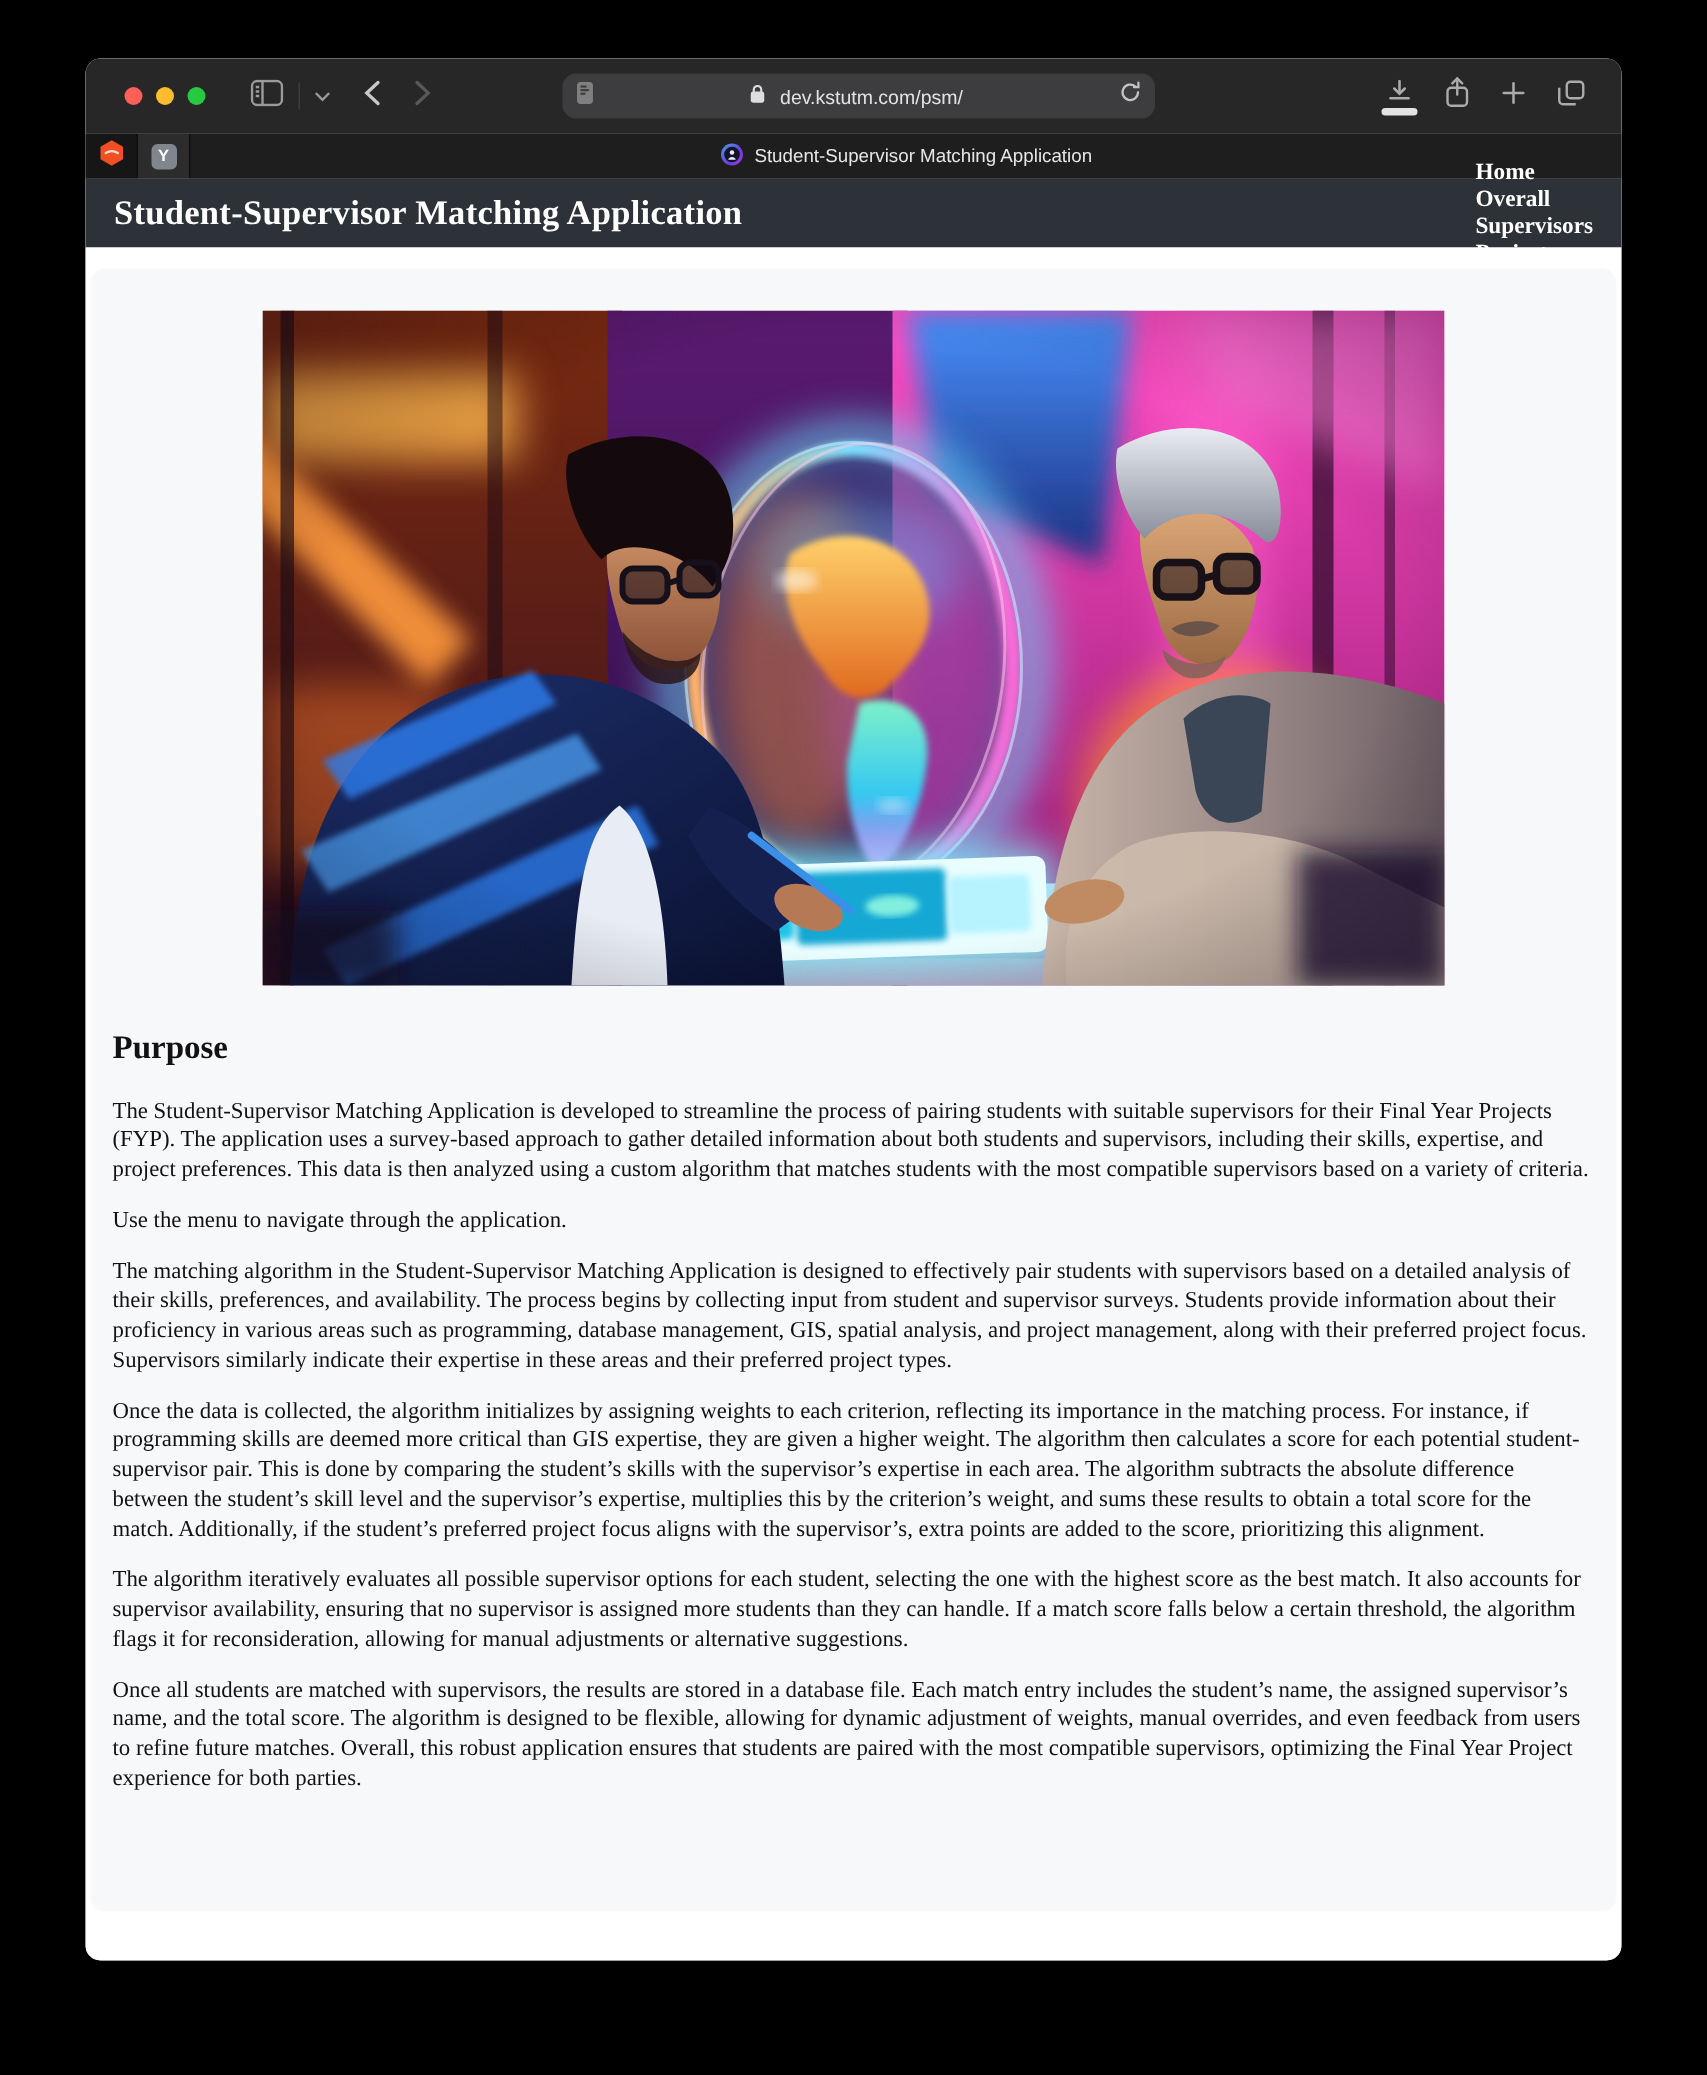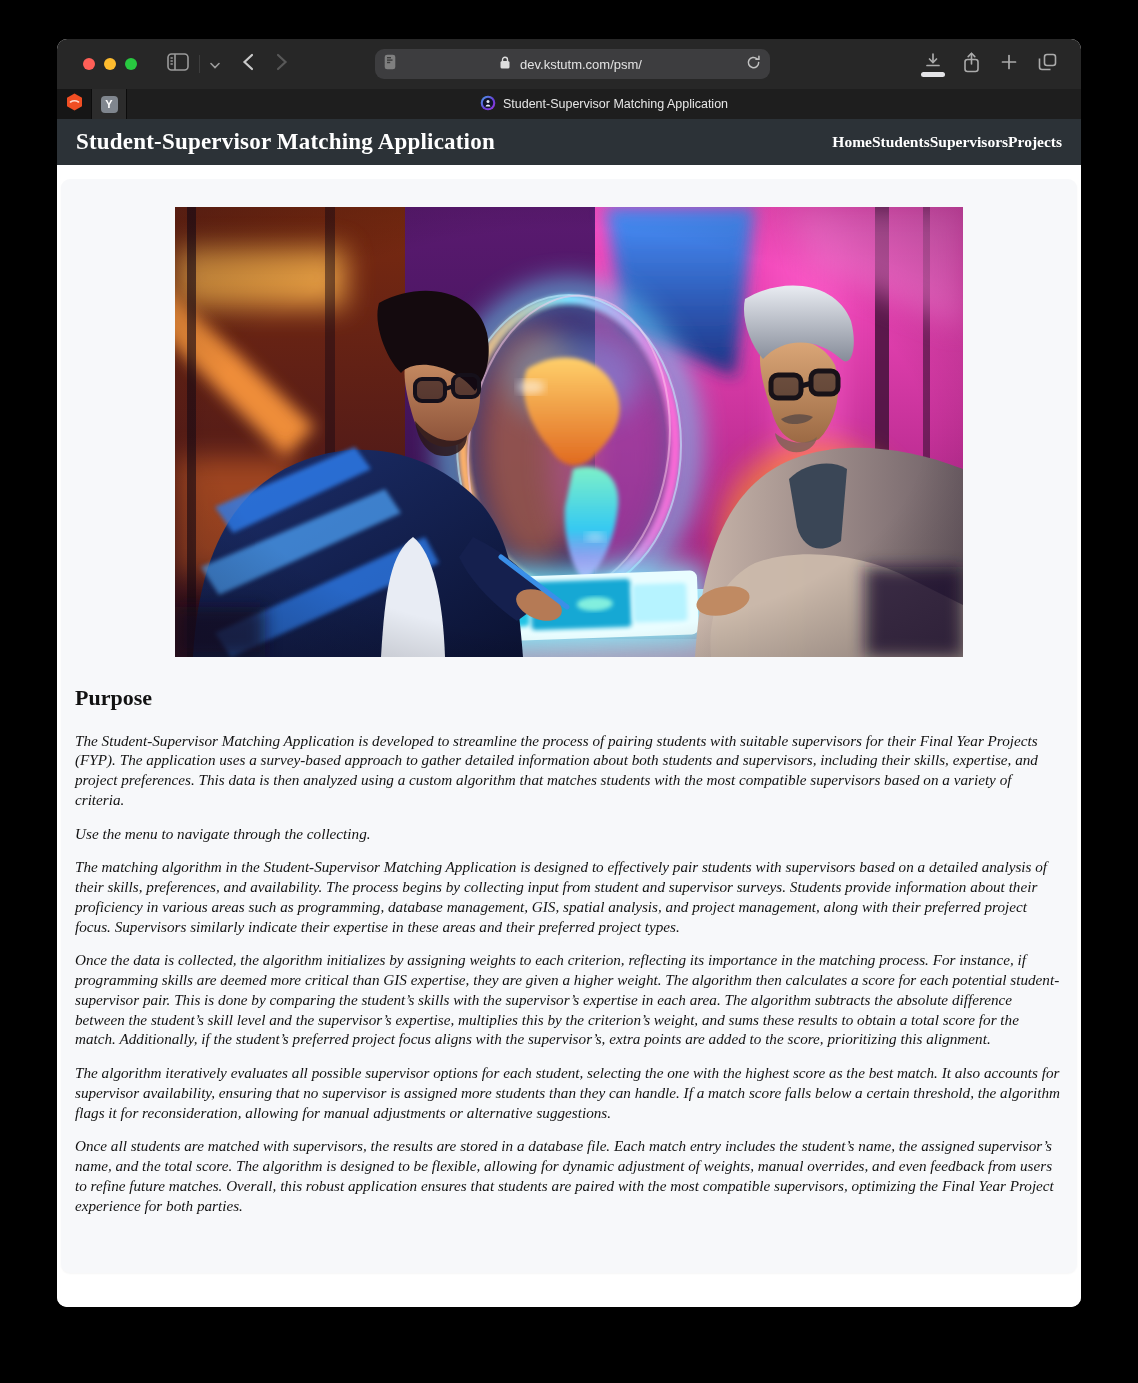--- a/index.html
+++ b/index.html
@@ -28,31 +28,31 @@
   .pin2{background:#2c2c2c;}
   .tab-div{width:1px;background:#0c0c0c;}
   .ybadge{width:17px;height:17px;border-radius:4px;background:#80868e;color:#fff;
           font-size:11px;font-weight:bold;display:flex;align-items:center;justify-content:center;}
   .activetab{flex:1;display:flex;align-items:center;justify-content:center;gap:7px;
              color:#e6e6e6;font-size:12.5px;background:#1e1e1e;}
   
   .navbar{height:46px;background:#2c3237;display:flex;align-items:center;
           padding:0 19px;font-family:"Liberation Serif",serif;}
   .brand{color:#fff;font-size:23px;font-weight:bold;letter-spacing:.2px;}
-  .navlinks{margin-left:auto;display:flex;}
+  .navlinks{margin-left:auto;display:flex;flex-direction:column;}
   .navlinks a{color:#fff;text-decoration:none;font-size:15.5px;font-weight:bold;}
   
   .page{background:#fff;height:1142px;box-sizing:border-box;padding:14px 4px 0;}
   .card{background:#f7f8fa;border-radius:9px;height:1094px;box-sizing:border-box;
         padding:28px 14px 20px;overflow:hidden;box-shadow:0 1px 2px rgba(0,0,0,.04);}
   .hero{display:block;margin:0 auto;width:788px;height:450px;}
   .copy{font-family:"Liberation Serif",serif;color:#121212;font-size:15.2px;line-height:1.3;}
   .copy h1{font-size:22px;margin:27px 0 18px;font-weight:bold;}
   .copy h2{font-size:17.5px;margin:22px 0 16px;font-weight:bold;}
-  .copy p{margin:14px 0;font-style:italic;}
+  .copy p{margin:14px 0;}
 </style>
 </head>
 <body>
 
 <div class="window">
 
   <div class="titlebar">
     <div class="traffic">
       <span class="light" style="background:#ff5f57"></span>
       <span class="light" style="background:#febc2e"></span>
@@ -176,21 +176,21 @@
         </svg>
       </span>
       <span>Student-Supervisor Matching Application</span>
     </div>
   </div>
 
   <div class="navbar">
     <span class="brand">Student-Supervisor Matching Application</span>
     <nav class="navlinks">
       <a href="#">Home</a>
-      <a href="#">Students</a>
+      <a href="#">Overall</a>
       <a href="#">Supervisors</a>
       <a href="#">Projects</a>
     </nav>
   </div>
 
   <div class="page">
     <div class="card">
 
       <svg class="hero" viewBox="0 0 788 450" preserveAspectRatio="none" role="img">
         <defs>
@@ -343,21 +343,21 @@
         </g>
 
         <rect x="690" y="360" width="98" height="90" fill="#1e1030" opacity="0.8" filter="url(#f8)"></rect>
         <rect x="0" y="400" width="90" height="50" fill="#120822" opacity="0.7" filter="url(#f8)"></rect>
         <rect x="0" y="0" width="788" height="450" fill="url(#gVig)"></rect>
       </svg>
 
       <div class="copy">
         <h1>Purpose</h1>
         <p>The Student-Supervisor Matching Application is developed to streamline the process of pairing students with suitable supervisors for their Final Year Projects (FYP). The application uses a survey-based approach to gather detailed information about both students and supervisors, including their skills, expertise, and project preferences. This data is then analyzed using a custom algorithm that matches students with the most compatible supervisors based on a variety of criteria.</p>
-        <p>Use the menu to navigate through the collecting.</p>
+        <p>Use the menu to navigate through the application.</p>
         <p>The matching algorithm in the Student-Supervisor Matching Application is designed to effectively pair students with supervisors based on a detailed analysis of their skills, preferences, and availability. The process begins by collecting input from student and supervisor surveys. Students provide information about their proficiency in various areas such as programming, database management, GIS, spatial analysis, and project management, along with their preferred project focus. Supervisors similarly indicate their expertise in these areas and their preferred project types.</p>
         <p>Once the data is collected, the algorithm initializes by assigning weights to each criterion, reflecting its importance in the matching process. For instance, if programming skills are deemed more critical than GIS expertise, they are given a higher weight. The algorithm then calculates a score for each potential student-supervisor pair. This is done by comparing the student’s skills with the supervisor’s expertise in each area. The algorithm subtracts the absolute difference between the student’s skill level and the supervisor’s expertise, multiplies this by the criterion’s weight, and sums these results to obtain a total score for the match. Additionally, if the student’s preferred project focus aligns with the supervisor’s, extra points are added to the score, prioritizing this alignment.</p>
         <p>The algorithm iteratively evaluates all possible supervisor options for each student, selecting the one with the highest score as the best match. It also accounts for supervisor availability, ensuring that no supervisor is assigned more students than they can handle. If a match score falls below a certain threshold, the algorithm flags it for reconsideration, allowing for manual adjustments or alternative suggestions.</p>
         <p>Once all students are matched with supervisors, the results are stored in a database file. Each match entry includes the student’s name, the assigned supervisor’s name, and the total score. The algorithm is designed to be flexible, allowing for dynamic adjustment of weights, manual overrides, and even feedback from users to refine future matches. Overall, this robust application ensures that students are paired with the most compatible supervisors, optimizing the Final Year Project experience for both parties.</p>
       </div>
     </div>
   </div>
 </div>
 
 </body></html>

